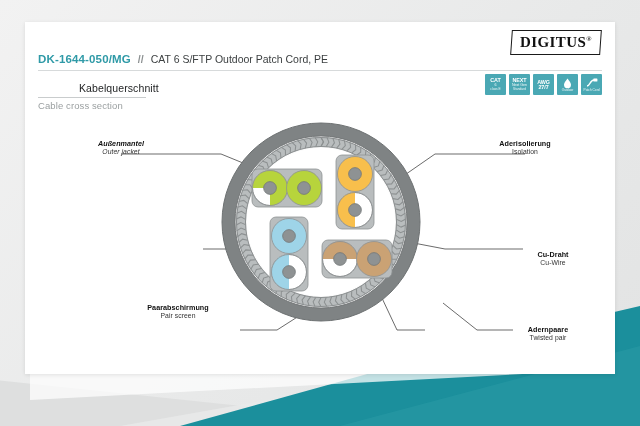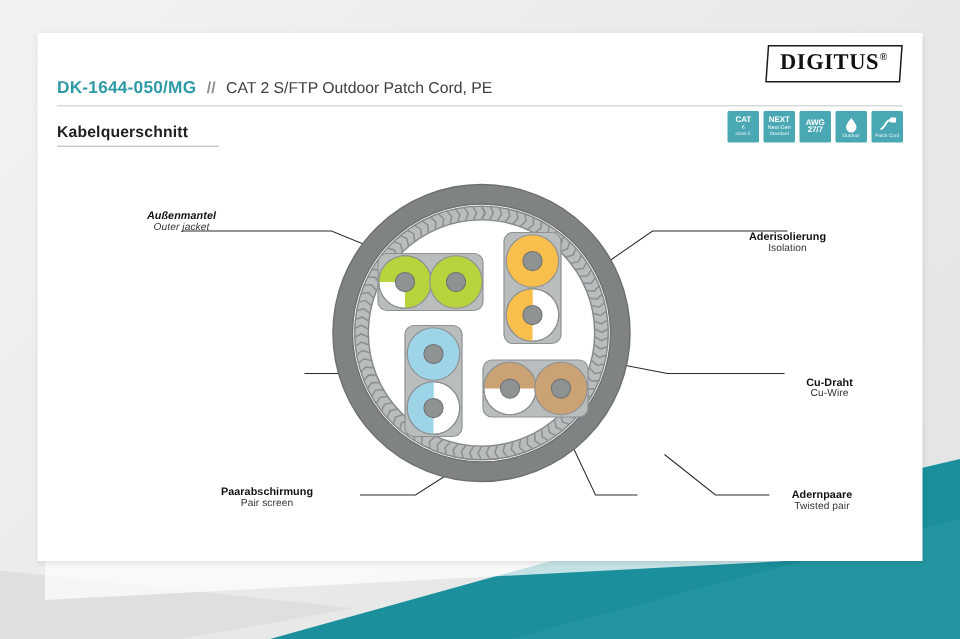--- a/index.html
+++ b/index.html
@@ -74,21 +74,21 @@
     display:flex;flex-direction:column;align-items:center;justify-content:center;
     line-height:1;border-radius:1px;overflow:hidden;padding-top:1px;box-sizing:border-box;
   }
   .badge .b1{font-size:5.4px;font-weight:bold;letter-spacing:-.1px;}
   .badge .b2{font-size:3.6px;margin-top:.5px;opacity:.95;}
   .badge .b3{font-size:3.2px;margin-top:.5px;opacity:.9;}
   .badge svg{display:block;}
 
   
   .title-wrap{position:absolute;left:13px;top:60px;}
-  .title-de{font-size:10.5px;font-weight:bold;color:#1d1f20;letter-spacing:.1px;}
+  .title-de{font-size:10.5px;font-weight:normal;color:#1d1f20;letter-spacing:.1px;margin-left:41px;}
   .title-rule{width:108px;height:1px;background:#c9cccd;margin:3px 0 2px 0;}
   .title-en{font-size:9.5px;color:#9a9fa0;letter-spacing:.1px;}
 
   
   .diagram{position:absolute;left:0;top:0;width:590px;height:352px;}
   .diagram svg{display:block;}
 
   
   .lbl{position:absolute;text-align:center;line-height:1.25;}
   .lbl .de{font-size:7.2px;font-weight:bold;color:#111;letter-spacing:.05px;white-space:nowrap;}
@@ -107,21 +107,21 @@
 <div class="sheet">
   <div class="sheet-clip">
 
     <div class="logo-box">
       <span class="logo-text">DIGITUS</span><span class="logo-text logo-reg">®</span>
     </div>
 
     <div class="hdr">
       <span class="hdr-pn">DK-1644-050/MG</span>
       <span class="hdr-sep">//</span>
-      <span class="hdr-desc">CAT 2 S/FTP Outdoor Patch Cord, PE</span>
+      <span class="hdr-desc">CAT 6 S/FTP Outdoor Patch Cord, PE</span>
     </div>
     <div class="hdr-rule"></div>
 
     <div class="badges">
       <div class="badge">
         <span class="b1">CAT</span>
         <span class="b2">6</span>
         <span class="b3">class E</span>
       </div>
       <div class="badge">
@@ -148,20 +148,21 @@
             <rect x="7.4" y="0.4" width="4" height="3.2" rx="0.5" fill="#ffffff"></rect>
           </svg>
         </span>
         <span class="b3">Patch Cord</span>
       </div>
     </div>
 
     <div class="title-wrap">
       <div class="title-de">Kabelquerschnitt</div>
       <div class="title-rule"></div>
+      <div class="title-en">Cable cross section</div>
     </div>
 
     <div class="diagram">
       <svg width="590" height="352" viewBox="0 0 590 352">
         <defs>
 
           <pattern id="braidpat" patternUnits="userSpaceOnUse" width="6" height="6" patternTransform="rotate(0)">
             <path d="M0 6 L3 0 L6 6" stroke="#8c9091" stroke-width="1.1" fill="none"></path>
           </pattern>
           <clipPath id="halfleft-h">
@@ -347,26 +348,26 @@
         </g>
       </svg>
     </div>
 
     <div class="lbl" style="left:96px;top:117px;transform:translateX(-50%);font-style:italic;">
       <div class="de">Außenmantel</div>
       <div class="en">Outer jacket</div>
     </div>
 
 
-    <div class="lbl" style="left:153px;top:301px;transform:translateX(-50%);">
+    <div class="lbl" style="left:153px;top:281px;transform:translateX(-50%);">
       <div class="de">Paarabschirmung</div>
       <div class="en">Pair screen</div>
     </div>
 
-    <div class="lbl" style="left:500px;top:131px;transform:translateX(-50%);">
+    <div class="lbl" style="left:500px;top:117px;transform:translateX(-50%);">
       <div class="de">Aderisolierung</div>
       <div class="en">Isolation</div>
     </div>
 
     <div class="lbl" style="left:528px;top:228px;transform:translateX(-50%);">
       <div class="de">Cu-Draht</div>
       <div class="en">Cu-Wire</div>
     </div>
 
     <div class="lbl" style="left:523px;top:303px;transform:translateX(-50%);">

